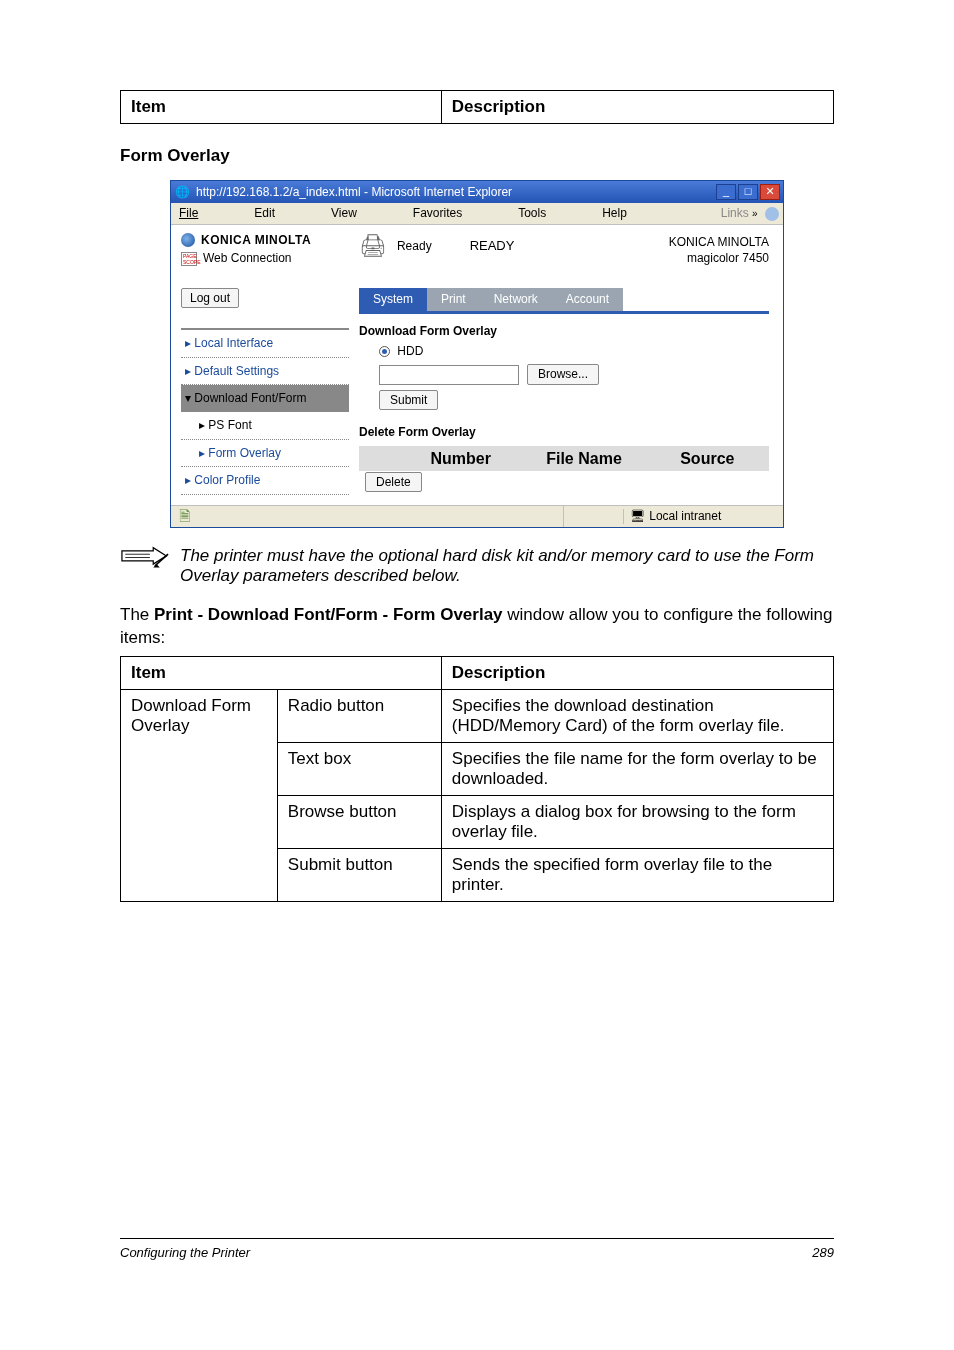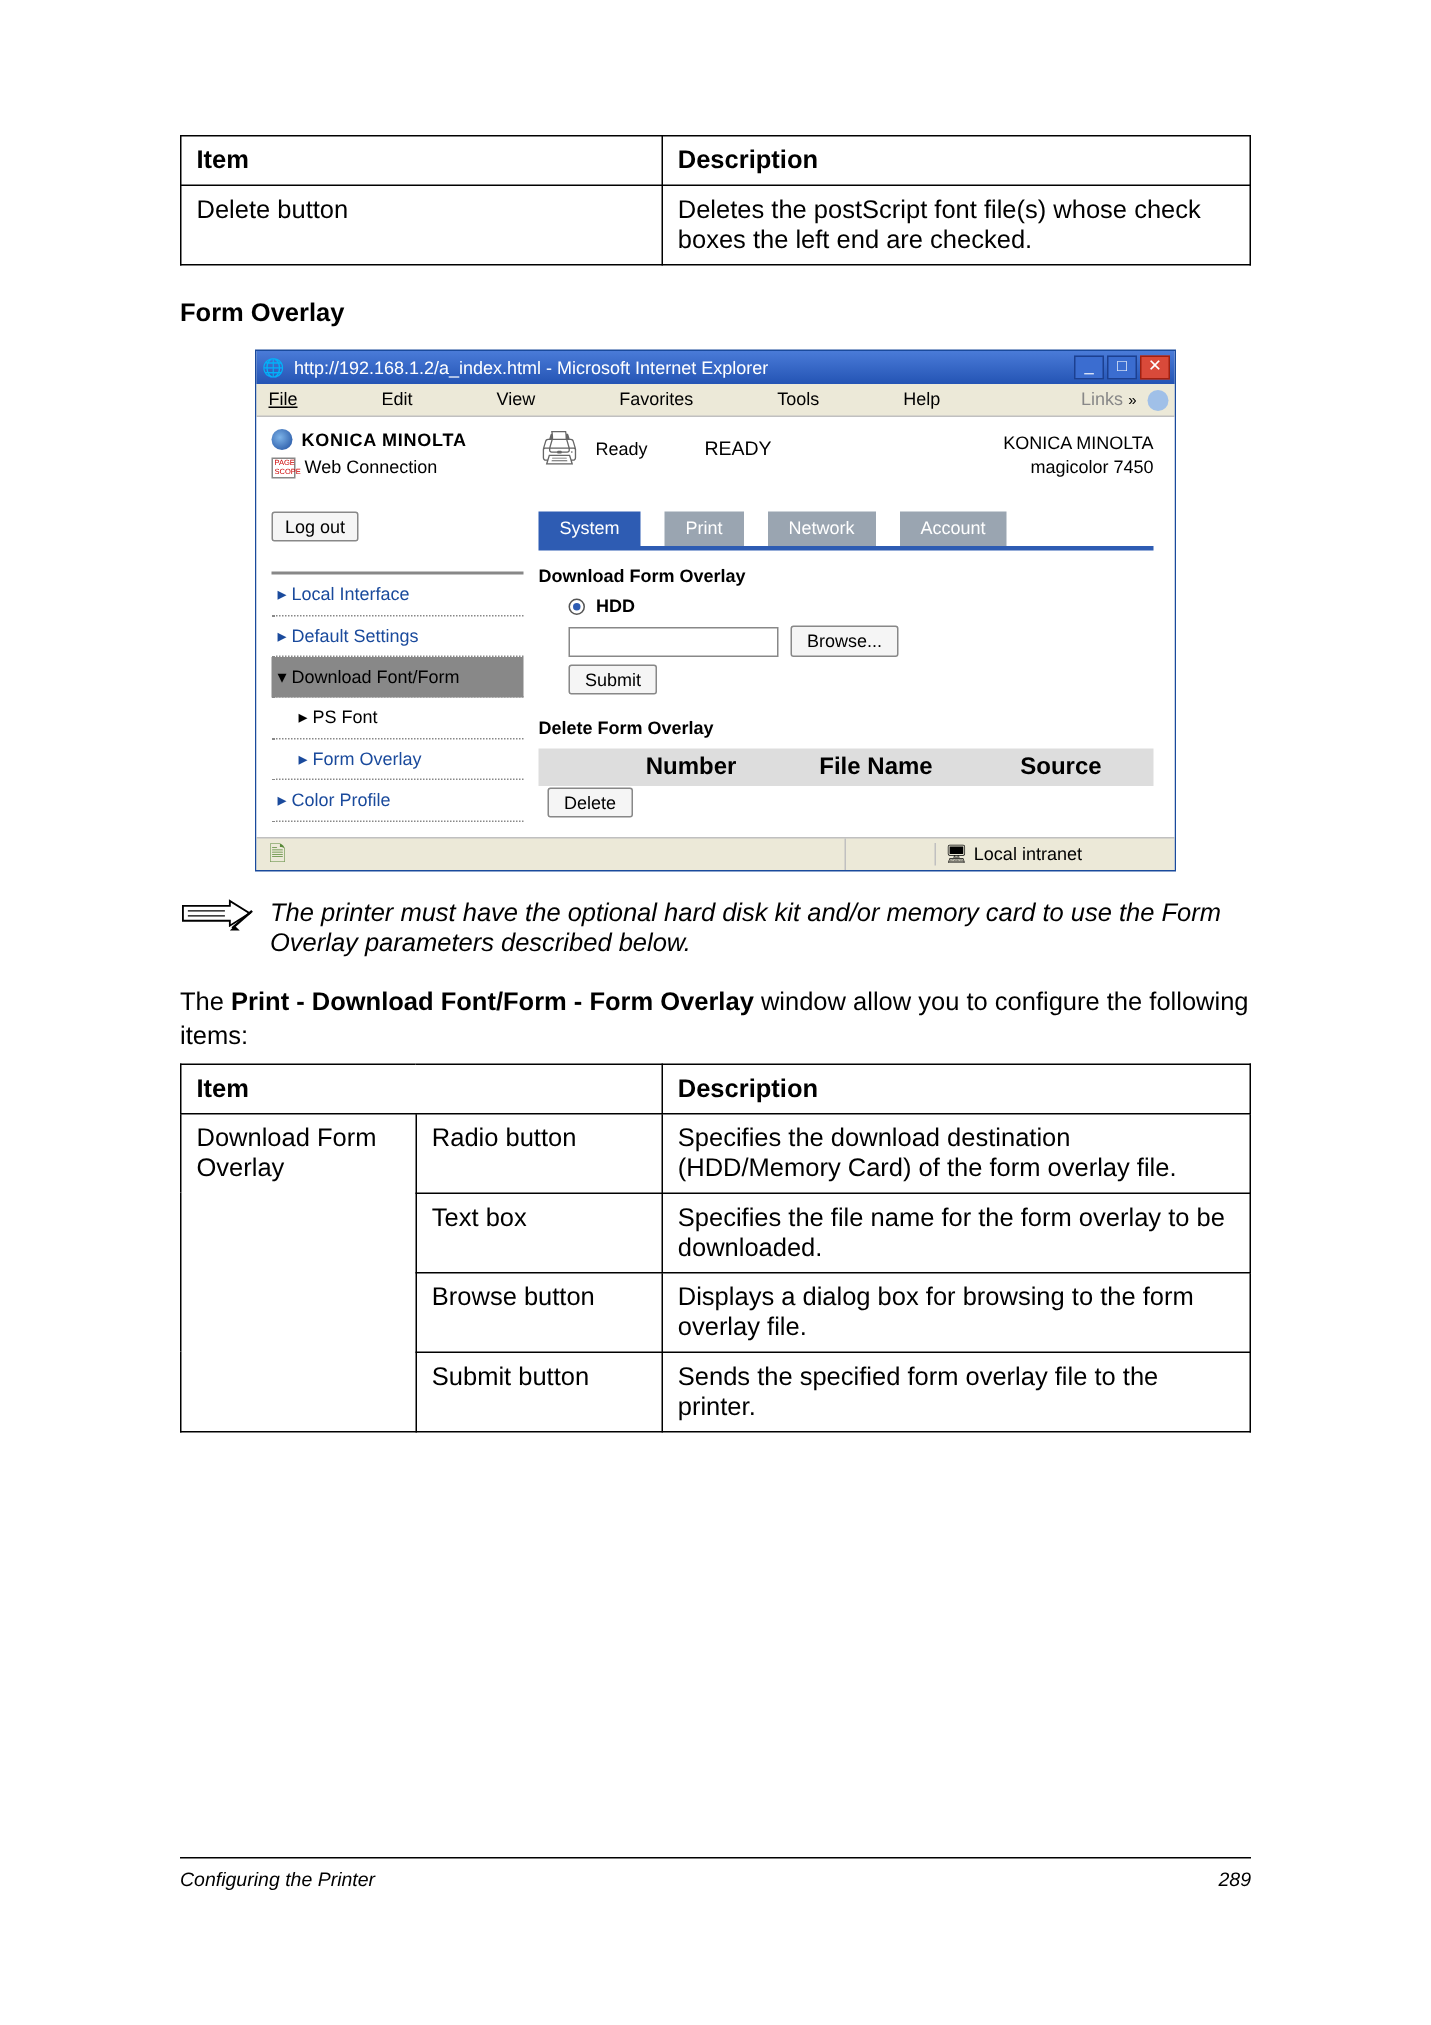--- a/index.html
+++ b/index.html
@@ -79,27 +79,27 @@
   .ss-nav-item.current-head { background:#888; color:#000000; }
   .ss-nav-sub { padding:6px 4px 6px 18px; border-bottom:1px dotted #888; font-size:12px;}
   .ss-nav-sub.on { color:#1a4a9c; }
   .ss-right { flex:1; padding:8px 14px 8px 0;}
   .ss-top-row { display:flex; align-items:flex-start; justify-content:space-between; }
   .ss-ready-wrap { display:flex; align-items:center; gap:10px;}
   .ss-printer-icon { font-size:22px; color:#666;}
   .ss-ready-label { font-size:12px;}
   .ss-ready-status { font-size:13px; margin-left:28px;}
   .ss-model { text-align:right; font-size:12px; line-height:1.3; padding-top:2px;}
-  .ss-tabs { margin-top:22px; display:flex; gap:16px;}
+  .ss-tabs { margin-top:22px; display:flex; gap:0;}
   .ss-tab { padding:4px 14px; font-size:12px; color:#fff; }
   .ss-tab.blue { background:#2e5cb3;}
   .ss-tab.grey { background:#9aa5b1;}
   .ss-tab-underline { height:3px; background:#2e5cb3; margin-bottom:10px;}
   .ss-section-h { font-size:12px; font-weight:bold; margin:10px 0 6px 0;}
-  .ss-radio-row { font-size:12px; margin-left:20px; margin-bottom:6px;font-weight:bold;}
+  .ss-radio-row { font-size:12px; margin-left:20px; margin-bottom:6px;}
   .ss-radio-dot { display:inline-block; width:11px; height:11px; border:1px solid #555; border-radius:50%; position:relative; vertical-align:middle;}
   .ss-radio-dot::after{content:""; position:absolute; top:2px; left:2px; width:5px; height:5px; background:#2e5cb3; border-radius:50%;}
   .ss-file-row { display:flex; align-items:center; gap:8px; margin-left:20px;}
   .ss-file-box { width:140px; height:20px; border:1px solid #888; background:#fff;}
   .ss-small-btn { border:1px solid #888; background:#f5f5f5; padding:2px 10px; font-size:12px; border-radius:2px;}
   .ss-submit-row { margin-left:20px; margin-top:8px;}
   .ss-del-head { display:flex; font-size:16px; margin-top:6px; background:#ddd;}
   .ss-del-head div { padding:3px 6px;}
   .ss-del-col1 { width:40px;}
   .ss-del-col2 { flex:1; text-align:center; font-weight:bold;}
@@ -133,24 +133,20 @@
 <body>
 
 <div class="page">
 
   <table class="tbl">
     <tbody>
         <tr>
       <th style="width:45%;">Item</th>
       <th>Description</th>
     </tr>
-    <tr>
-      <td>Delete button</td>
-      <td>Deletes the postScript font file(s) whose check boxes the left end are checked.</td>
-    </tr>
   </tbody>
     </table>
 
   <div class="section-heading">Form Overlay</div>
 
   <div class="screenshot">
     <div class="ss-titlebar">
       <span style="padding-left:4px;">🌐</span>
       <span class="ss-title-text">http://192.168.1.2/a_index.html - Microsoft Internet Explorer</span>
       <span class="winbtn min">_</span>

